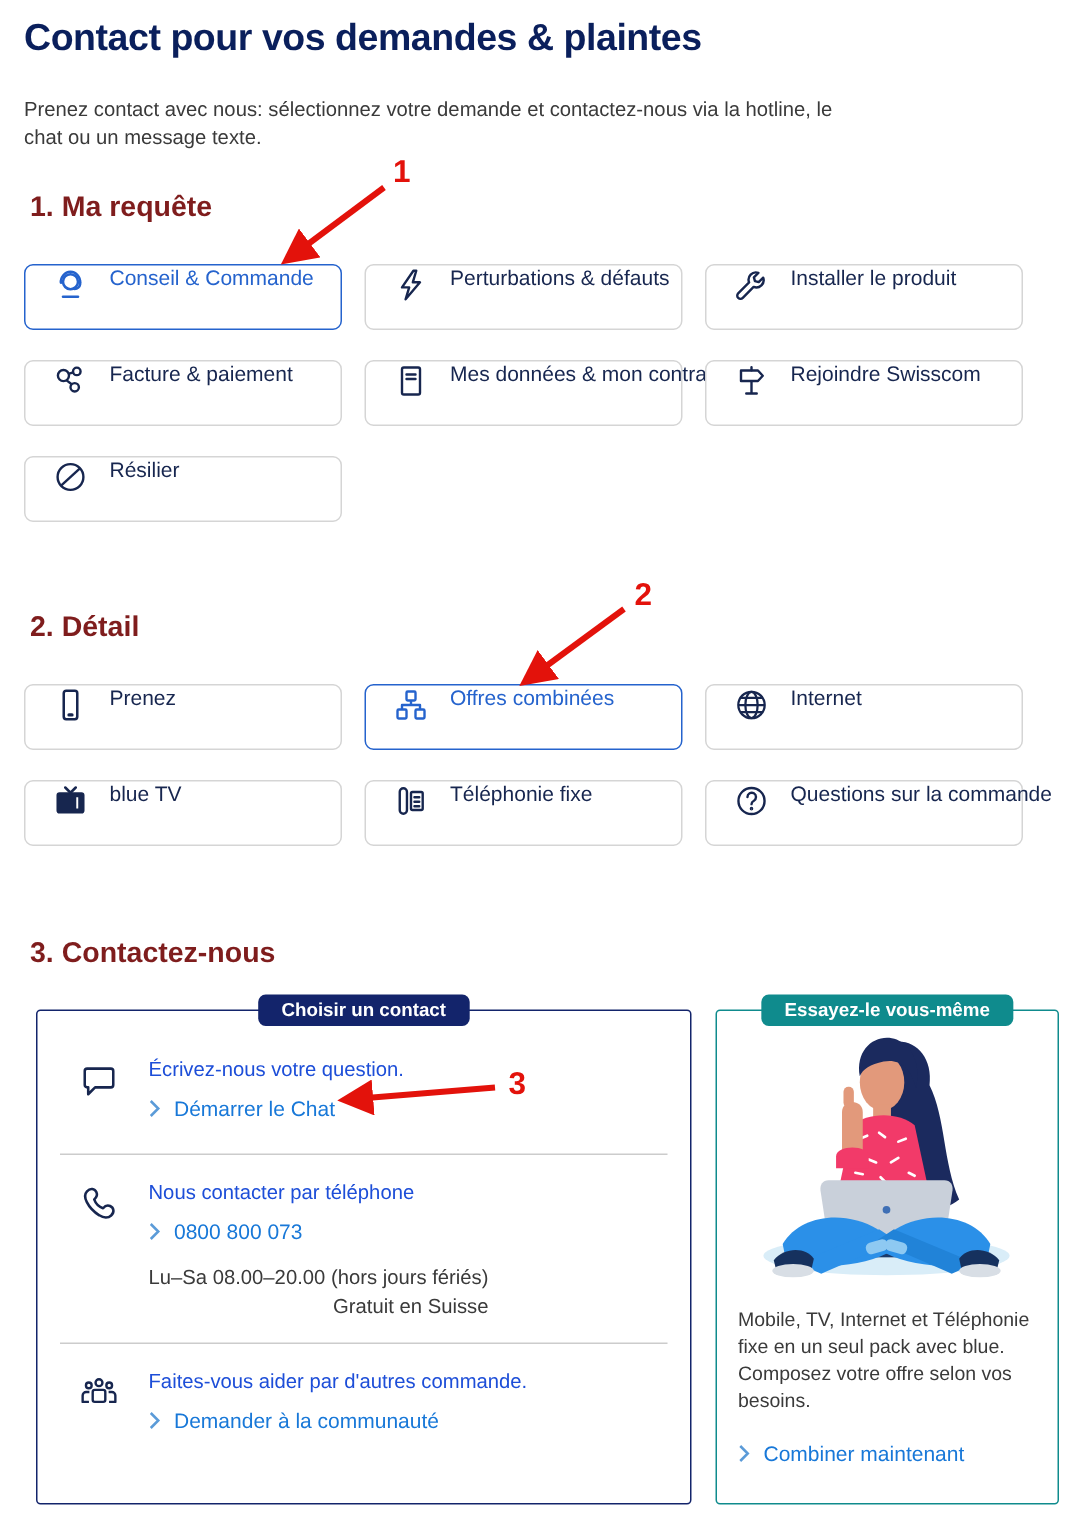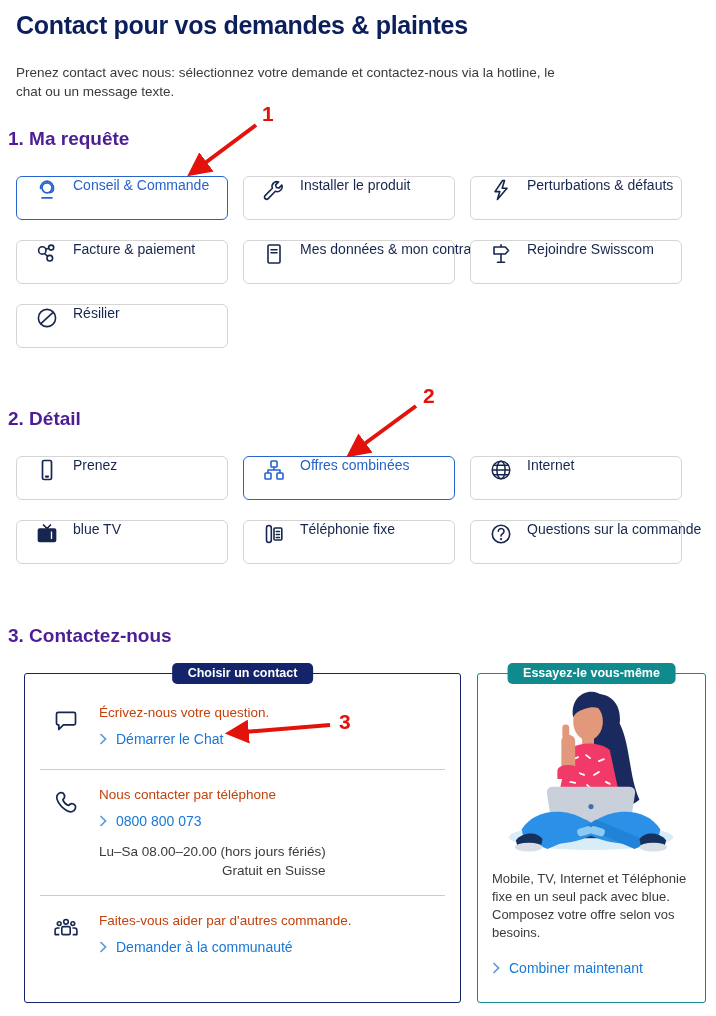--- a/index.html
+++ b/index.html
@@ -2,21 +2,21 @@
 <html><head>
 <meta charset="utf-8">
 <style>
   html,body { margin:0; padding:0; background:#fff; }
   .page {
     position:relative; width:716px; height:1004px; background:#fff;
     font-family:"Liberation Sans", sans-serif; color:#333; overflow:hidden;
   }
   h1 { margin:12px 0 0 16px; font-size:25px; line-height:1.1; color:#0a1f5c; letter-spacing:-0.3px; }
   .intro { margin:23px 16px 0 16px; max-width:548px; font-size:13.5px; line-height:1.45; color:#3a3a3a; }
-  h2 { margin:0 0 0 8px; font-size:19px; color:#4c1d95; }
+  h2 { margin:0 0 0 20px; font-size:19px; color:#7f1d1d; }
   .h2-1 { margin-top:26px; }
   .h2-2 { margin-top:60px; }
   .h2-3 { margin-top:61px; }
   .grid { display:grid; grid-template-columns:repeat(3,212px); gap:20px 15px; margin:26px 0 0 16px; }
   .tile {
     box-sizing:border-box; height:44px; background:#fff; border:1px solid #d5d5d5; border-radius:6px;
     display:flex; align-items:flex-start; gap:13px; padding:0 8px 0 17px;
     font-size:14px; color:#17264f; cursor:pointer; white-space:nowrap;
   }
   .tile svg { color:#17264f; flex:0 0 auto; }
@@ -29,21 +29,21 @@
   .badge {
     position:absolute; top:-11px; left:50%; transform:translateX(-50%);
     color:#fff; font-size:12.5px; font-weight:bold; padding:3px 16px 4px;
     border-radius:5px; white-space:nowrap;text-align:center;
   }
   .badge.navy { background:#13246b; }
   .badge.teal { background:#0f8b8d; }
   .crow { display:flex; gap:17px; padding:16px 16px 14px 25px; }
   .crow.first { padding-top:30px; padding-bottom:22px; }
   .crow .ic { width:32px; display:flex; justify-content:center; align-items:flex-start; padding-top:2px; color:#17264f; }
-  .ctext { font-size:13.5px; color:#c2410c; line-height:1.35; }
+  .ctext { font-size:13.5px; color:#1d4ed8; line-height:1.35; }
   .link { display:flex; align-items:center; gap:9px; margin-top:9px; font-size:14px; color:#1878d8; cursor:pointer; text-decoration:none; }
   .link svg { color:#5b9bd8; }
   .hours { margin-top:14px; font-size:13.5px; color:#3a3a3a; line-height:1.4;text-align:right; }
   .sep { border:none; border-top:1px solid #ccc; margin:0 15px; }
   .promo-text { margin-top:8px; font-size:13px; line-height:1.4; color:#3a3a3a; }
   .promo-card .link { margin-top:18px; }
   .overlay { position:absolute; left:0; top:0; pointer-events:none; }
   .arrow-label { font-family:"Liberation Sans", sans-serif; font-weight:bold; font-size:21px; fill:#e3120b; }
 </style>
 </head>
@@ -62,30 +62,30 @@
             <circle cx="13" cy="10.8" r="5"></circle>
             <path d="M6.6,11.5 A6.7,6.7 0 0 1 13,4.2 A6.7,6.7 0 0 1 19.4,11.5"></path>
             <path d="M19.4,11.5 v1 a3.6,3.6 0 0 1 -3.6,3.1"></path>
             <path d="M8,20.8 h10"></path>
           </svg></span>
       <span>Conseil &amp; Commande</span>
     </div>
 
     <div class="tile">
       <span class="ic"><svg width="26" height="26" viewBox="0 0 26 26" fill="none" stroke="currentColor" stroke-width="1.6" stroke-linejoin="round">
+            <path d="M14.6,3.5 L7,14.6 h4.8 L9.4,22.5 L19,11.2 h-4.8 L16.5,3.5 Z"></path>
+          </svg></span>
+      <span>Perturbations &amp; défauts</span>
+    </div>
+
+    <div class="tile">
+      <span class="ic"><svg width="26" height="26" viewBox="0 0 26 26" fill="none" stroke="currentColor" stroke-width="1.6" stroke-linejoin="round">
             <path d="M7.2,21.6 L14.4,14.3 a4.9,4.9 0 0 0 6.4,-6.2 l-3,3 -2.5,-0.7 -0.7,-2.5 3,-3 a4.9,4.9 0 0 0 -6.2,6.4 L4.1,18.6 a2.15,2.15 0 0 0 3.1,3 Z"></path>
           </svg></span>
       <span>Installer le produit</span>
-    </div>
-
-    <div class="tile">
-      <span class="ic"><svg width="26" height="26" viewBox="0 0 26 26" fill="none" stroke="currentColor" stroke-width="1.6" stroke-linejoin="round">
-            <path d="M14.6,3.5 L7,14.6 h4.8 L9.4,22.5 L19,11.2 h-4.8 L16.5,3.5 Z"></path>
-          </svg></span>
-      <span>Perturbations &amp; défauts</span>
     </div>
 
     <div class="tile">
       <span class="ic"><svg width="26" height="26" viewBox="0 0 26 26" fill="none" stroke="currentColor" stroke-width="1.6">
             <circle cx="8.3" cy="9.4" r="3.7"></circle>
             <circle cx="17.2" cy="6.6" r="2.5"></circle>
             <circle cx="15.8" cy="17.2" r="2.8"></circle>
             <path d="M11.7,8.3 l3.1,-1 M10.4,12.6 l3.6,2.7"></path>
           </svg></span>
       <span>Facture &amp; paiement</span>

